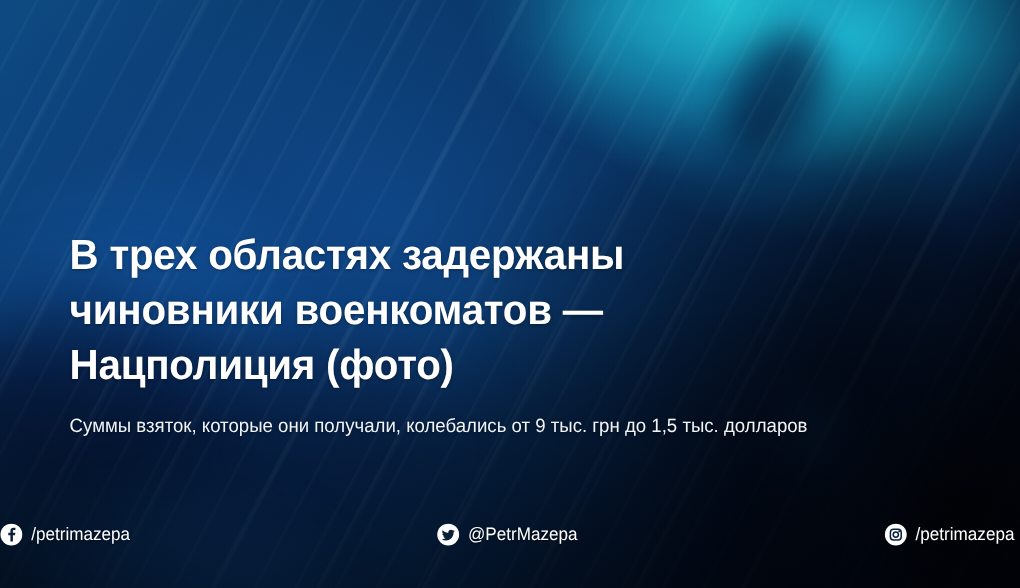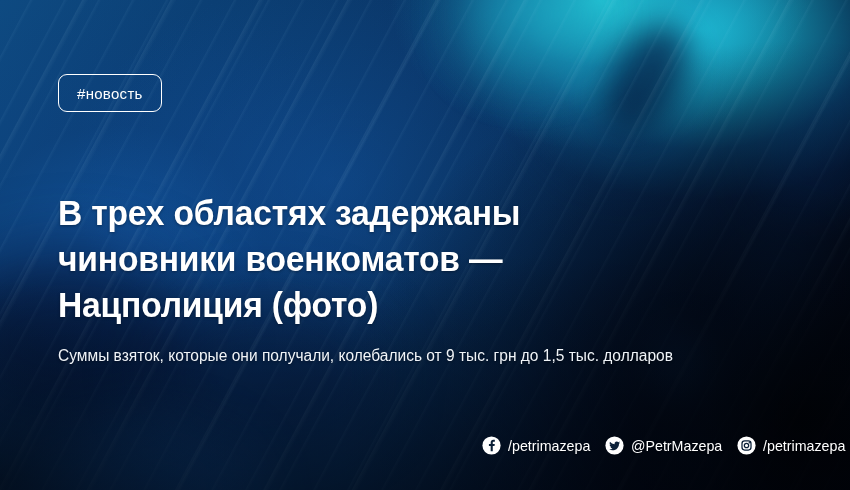--- a/index.html
+++ b/index.html
@@ -111,21 +111,21 @@
     position:absolute;left:58px;top:346px;width:700px;
     color:#f0f4f8;
     font-family:"Liberation Sans Narrow","Liberation Sans",sans-serif;
     font-size:16px;line-height:20px;white-space:nowrap;
     transform:scaleX(0.97);transform-origin:left top;
     text-shadow:0 1px 3px rgba(0,0,0,0.40);
   }
 
   .social{
     position:absolute;left:0;right:0;top:436px;
-    display:flex;align-items:center;justify-content:flex-end;gap:10px;
+    display:flex;align-items:center;justify-content:space-between;gap:31px;
   }
   .social-item{display:inline-flex;align-items:center;gap:7px;}
   .social-handle{
     color:#ffffff;
     font-family:"Liberation Sans Narrow","Liberation Sans",sans-serif;
     font-size:15px;white-space:nowrap;
     transform:scaleX(0.95);transform-origin:left center;
     text-shadow:0 1px 2px rgba(0,0,0,0.45);
   }
   .social-icon{width:19px;height:19px;display:block;flex:0 0 auto;}
@@ -154,23 +154,20 @@
 
   <div class="bg streaks"></div>
   <div class="bg streaks2"></div>
 
   <div class="bg shade-dark"></div>
   <div class="bg shade-corner-tl"></div>
   <div class="bg shade-bottom"></div>
 
   <div class="content">
 
-    <div class="badge">
-      <span>#новость</span>
-    </div>
 
     <div class="headline">В трех областях задержаны чиновники военкоматов — Нацполиция (фото)</div>
 
     <div class="subtitle">Суммы взяток, которые они получали, колебались от 9 тыс. грн до 1,5 тыс. долларов</div>
 
     <div class="social">
 
       <div class="social-item">
         <svg class="social-icon" viewBox="0 0 24 24">
           <circle cx="12" cy="12" r="11.5" fill="#ffffff"></circle>

